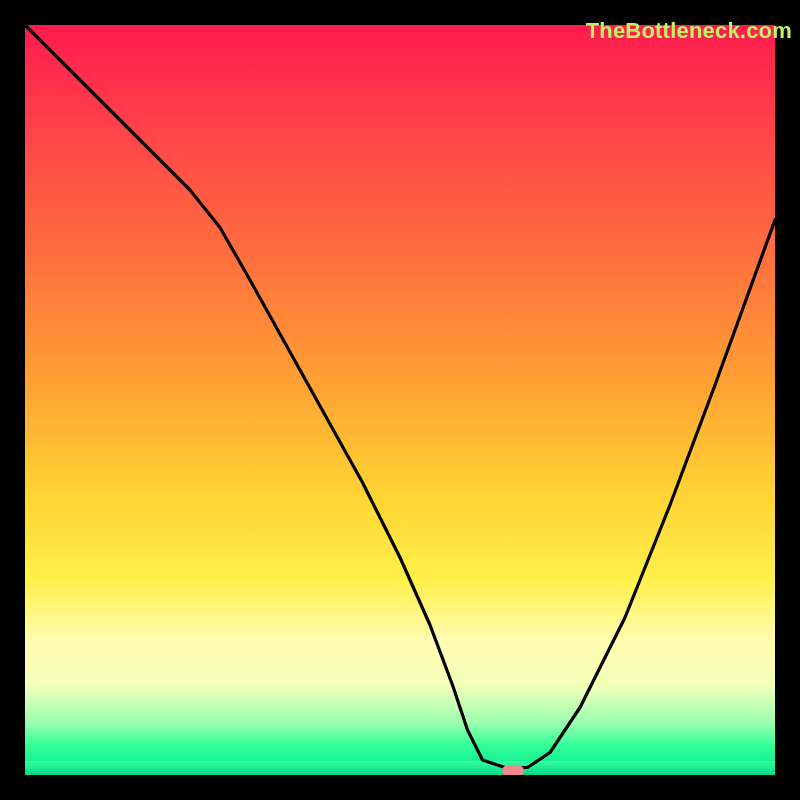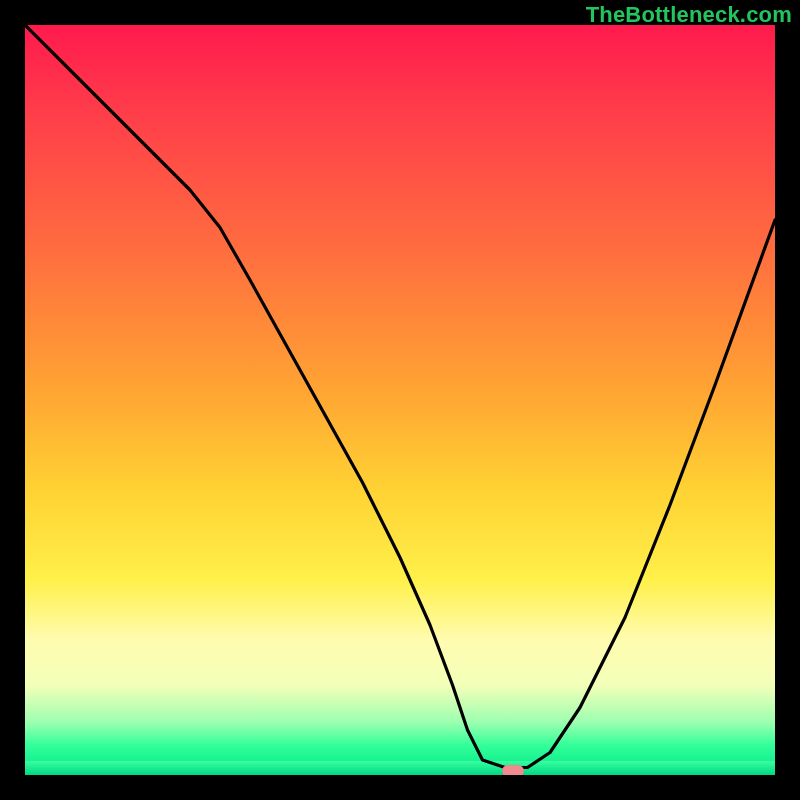--- a/index.html
+++ b/index.html
@@ -5,26 +5,26 @@
   * { margin: 0; padding: 0; box-sizing: border-box; }
   html, body { width: 800px; height: 800px; overflow: hidden; background: #000; }
   .frame {
     position: relative;
     width: 800px;
     height: 800px;
     background: #000;
   }
   .watermark {
     position: absolute;
-    top: 2px;
+    top: 18px;
     right: 8px;
     font-family: Arial, Helvetica, sans-serif;
     font-weight: 700;
     font-size: 22px;
-    color: #22c55e;
+    color: #bef264;
     letter-spacing: 0.2px;
     z-index: 20;
   }
   .plot-area {
     position: absolute;
     left: 25px;
     top: 25px;
     width: 750px;
     height: 750px;
     overflow: hidden;

